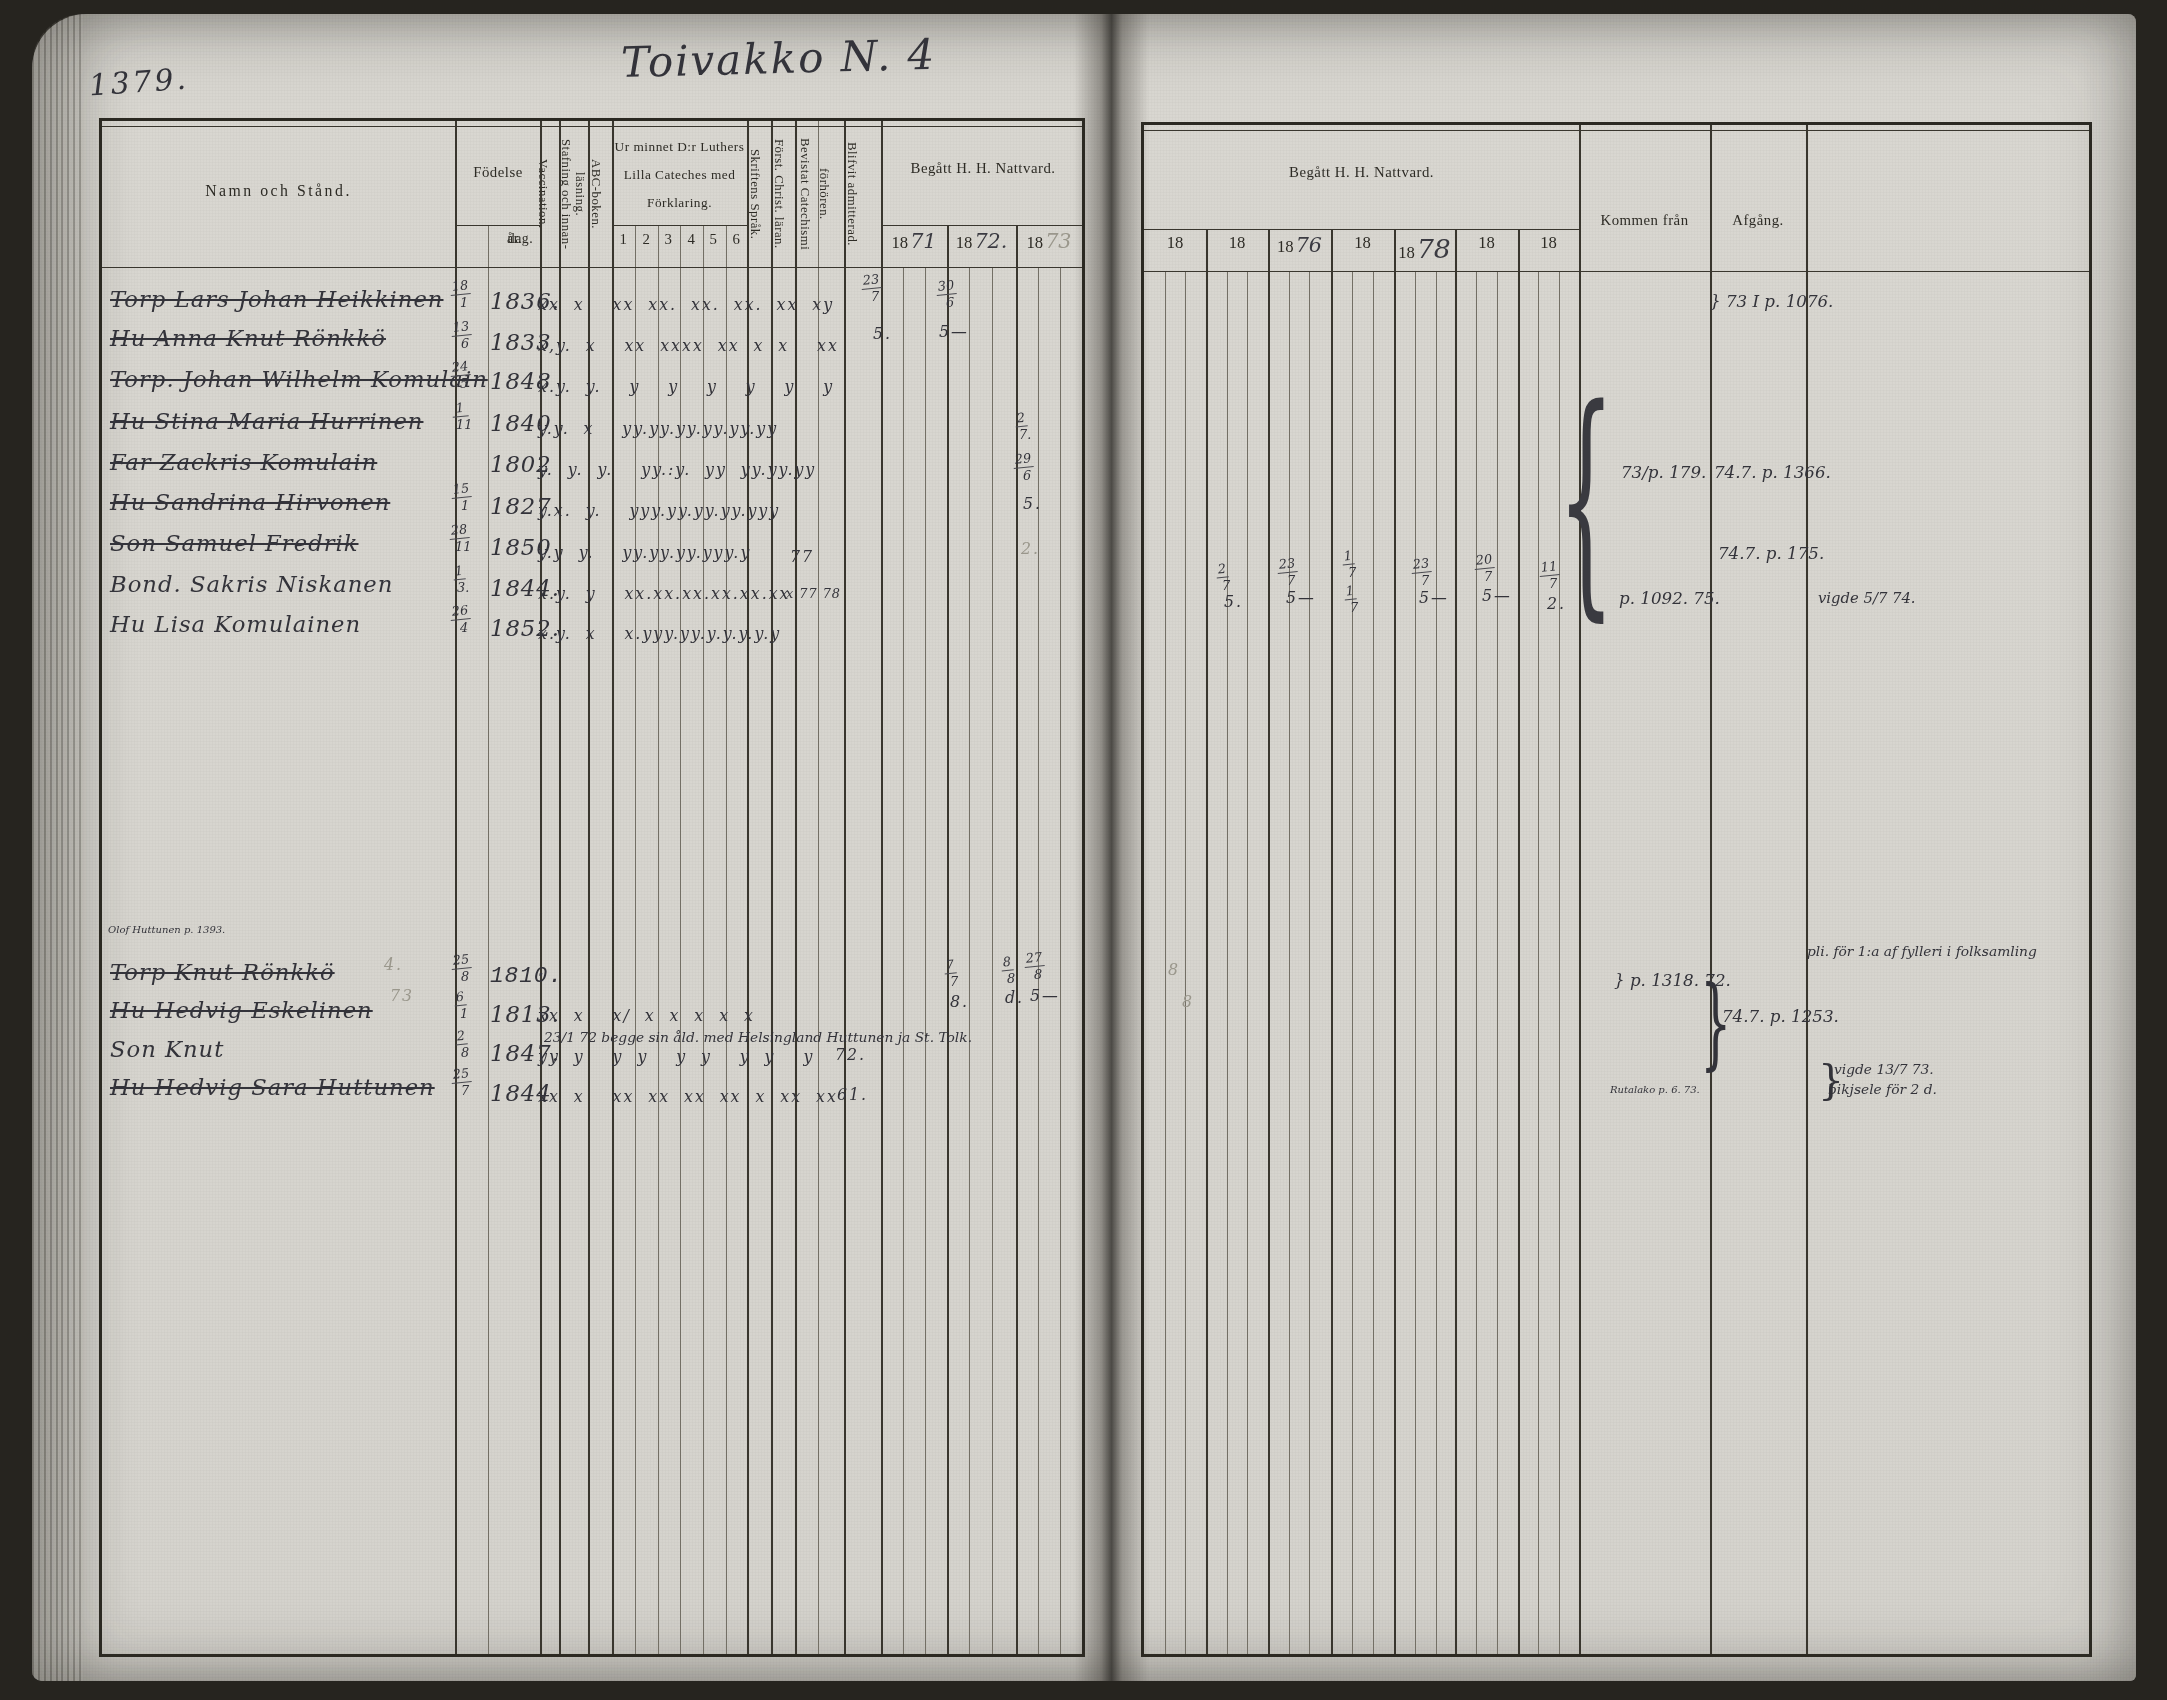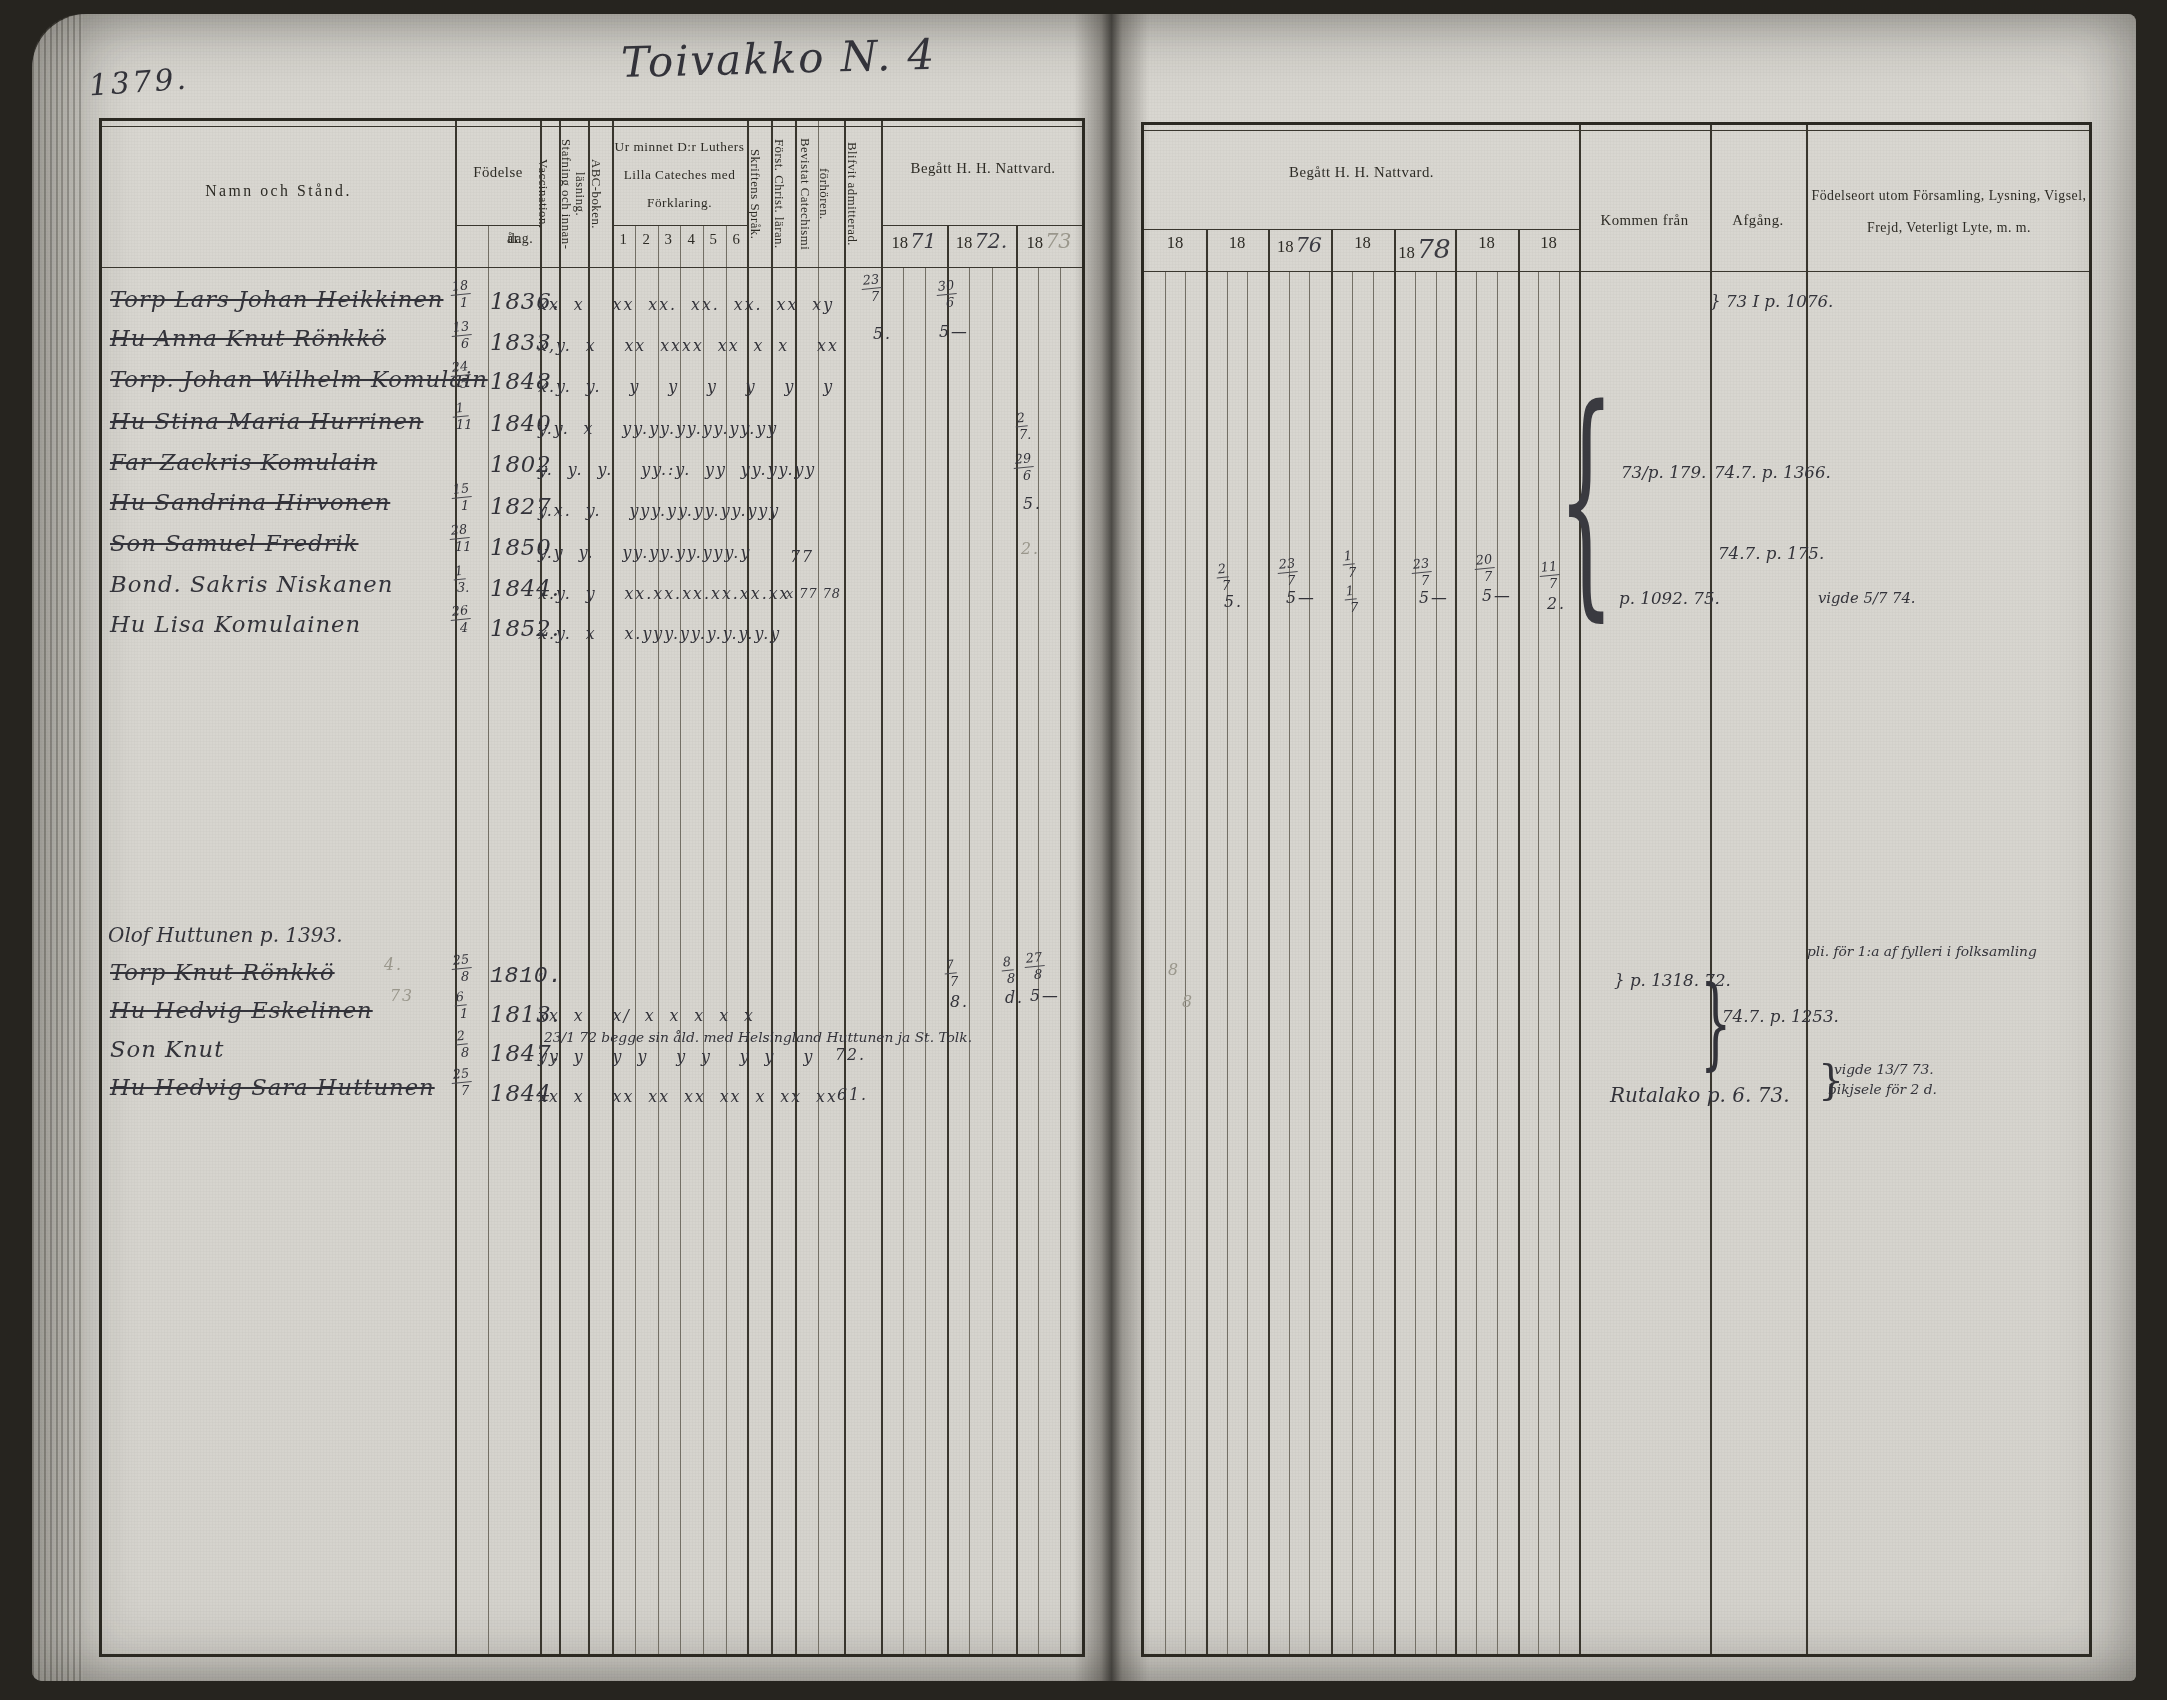--- a/index.html
+++ b/index.html
@@ -56,21 +56,21 @@
   .ywr.big{font-size:26.6px;}
   .ccell{position:absolute;top:110px;color:#2d2b25;font-size:14.8px;text-align:center;}
 
   
   .ink{position:absolute;font-family:"DejaVu Serif",serif;font-style:italic;color:#33333a;
        white-space:pre;line-height:1.15;}
   .pgnum{font-size:29.6px;letter-spacing:3px;transform:rotate(-4deg);}
   .title{font-size:42px;letter-spacing:2px;transform:rotate(-1.5deg);}
   .s{font-size:22.7px;letter-spacing:1px;}
   .s16{font-size:16.7px;}
-  .s15{font-size:20px;}
+  .s15{font-size:10px;}
   .s14{font-size:14.8px;}
   .s13{font-size:13.8px;}
   .m{font-size:15.8px;letter-spacing:2px;word-spacing:6.9px;}
   .m13{font-size:12.8px;letter-spacing:1px;}
   .pale{color:#9a978c;}
   .strike{text-decoration:line-through;text-decoration-thickness:1.5px;}
   .frac{font-size:12.8px;line-height:1;text-align:center;}
   .frac .ft{display:block;padding:0 2px 1px 2px;border-bottom:1px solid #4a4a50;transform:translateX(-2px) rotate(-6deg);}
   .frac .fb{display:block;padding-top:2px;transform:translateX(2px);}
   .brace{font-size:246px;line-height:246px;transform:scaleX(.36);transform-origin:left top;color:#3a3a40;font-style:normal;}
@@ -144,24 +144,20 @@
       <div class="ccell" style="left: 555px; width: 22.5px;">3</div>
       <div class="ccell" style="left: 578px; width: 22.5px;">4</div>
       <div class="ccell" style="left: 600px; width: 22.5px;">5</div>
       <div class="ccell" style="left: 623px; width: 22.5px;">6</div>
     </div>
 
   <div class="tbl rt" id="rtbl">
     <div class="h h-natt">Begått H. H. Nattvard.</div>
     <div class="h h-kommen">Kommen från</div>
     <div class="h h-afgang">Afgång.</div>
-    <div class="h h-fort">
-      <span>Födelseort utom Församling, Lysning, Vigsel,</span>
-      <span>Frejd, Veterligt Lyte, m. m.</span>
-    </div>
   <div class="rule v hv" style="left: 62px; top: 104px;"></div>
       <div class="rule v hv" style="left: 124px; top: 104px;"></div>
       <div class="rule v hv" style="left: 187px; top: 104px;"></div>
       <div class="rule v hv" style="left: 250px; top: 104px;"></div>
       <div class="rule v hv" style="left: 311px; top: 104px;"></div>
       <div class="rule v hv" style="left: 374px; top: 104px;"></div>
       <div class="rule v hv" style="left: 435px; top: 0px;"></div>
       <div class="rule v hv" style="left: 566px; top: 0px;"></div>
       <div class="rule v hv" style="left: 662px; top: 0px;"></div>
       <div class="rule v" style="left: 20.7px; top: 146px;"></div>

